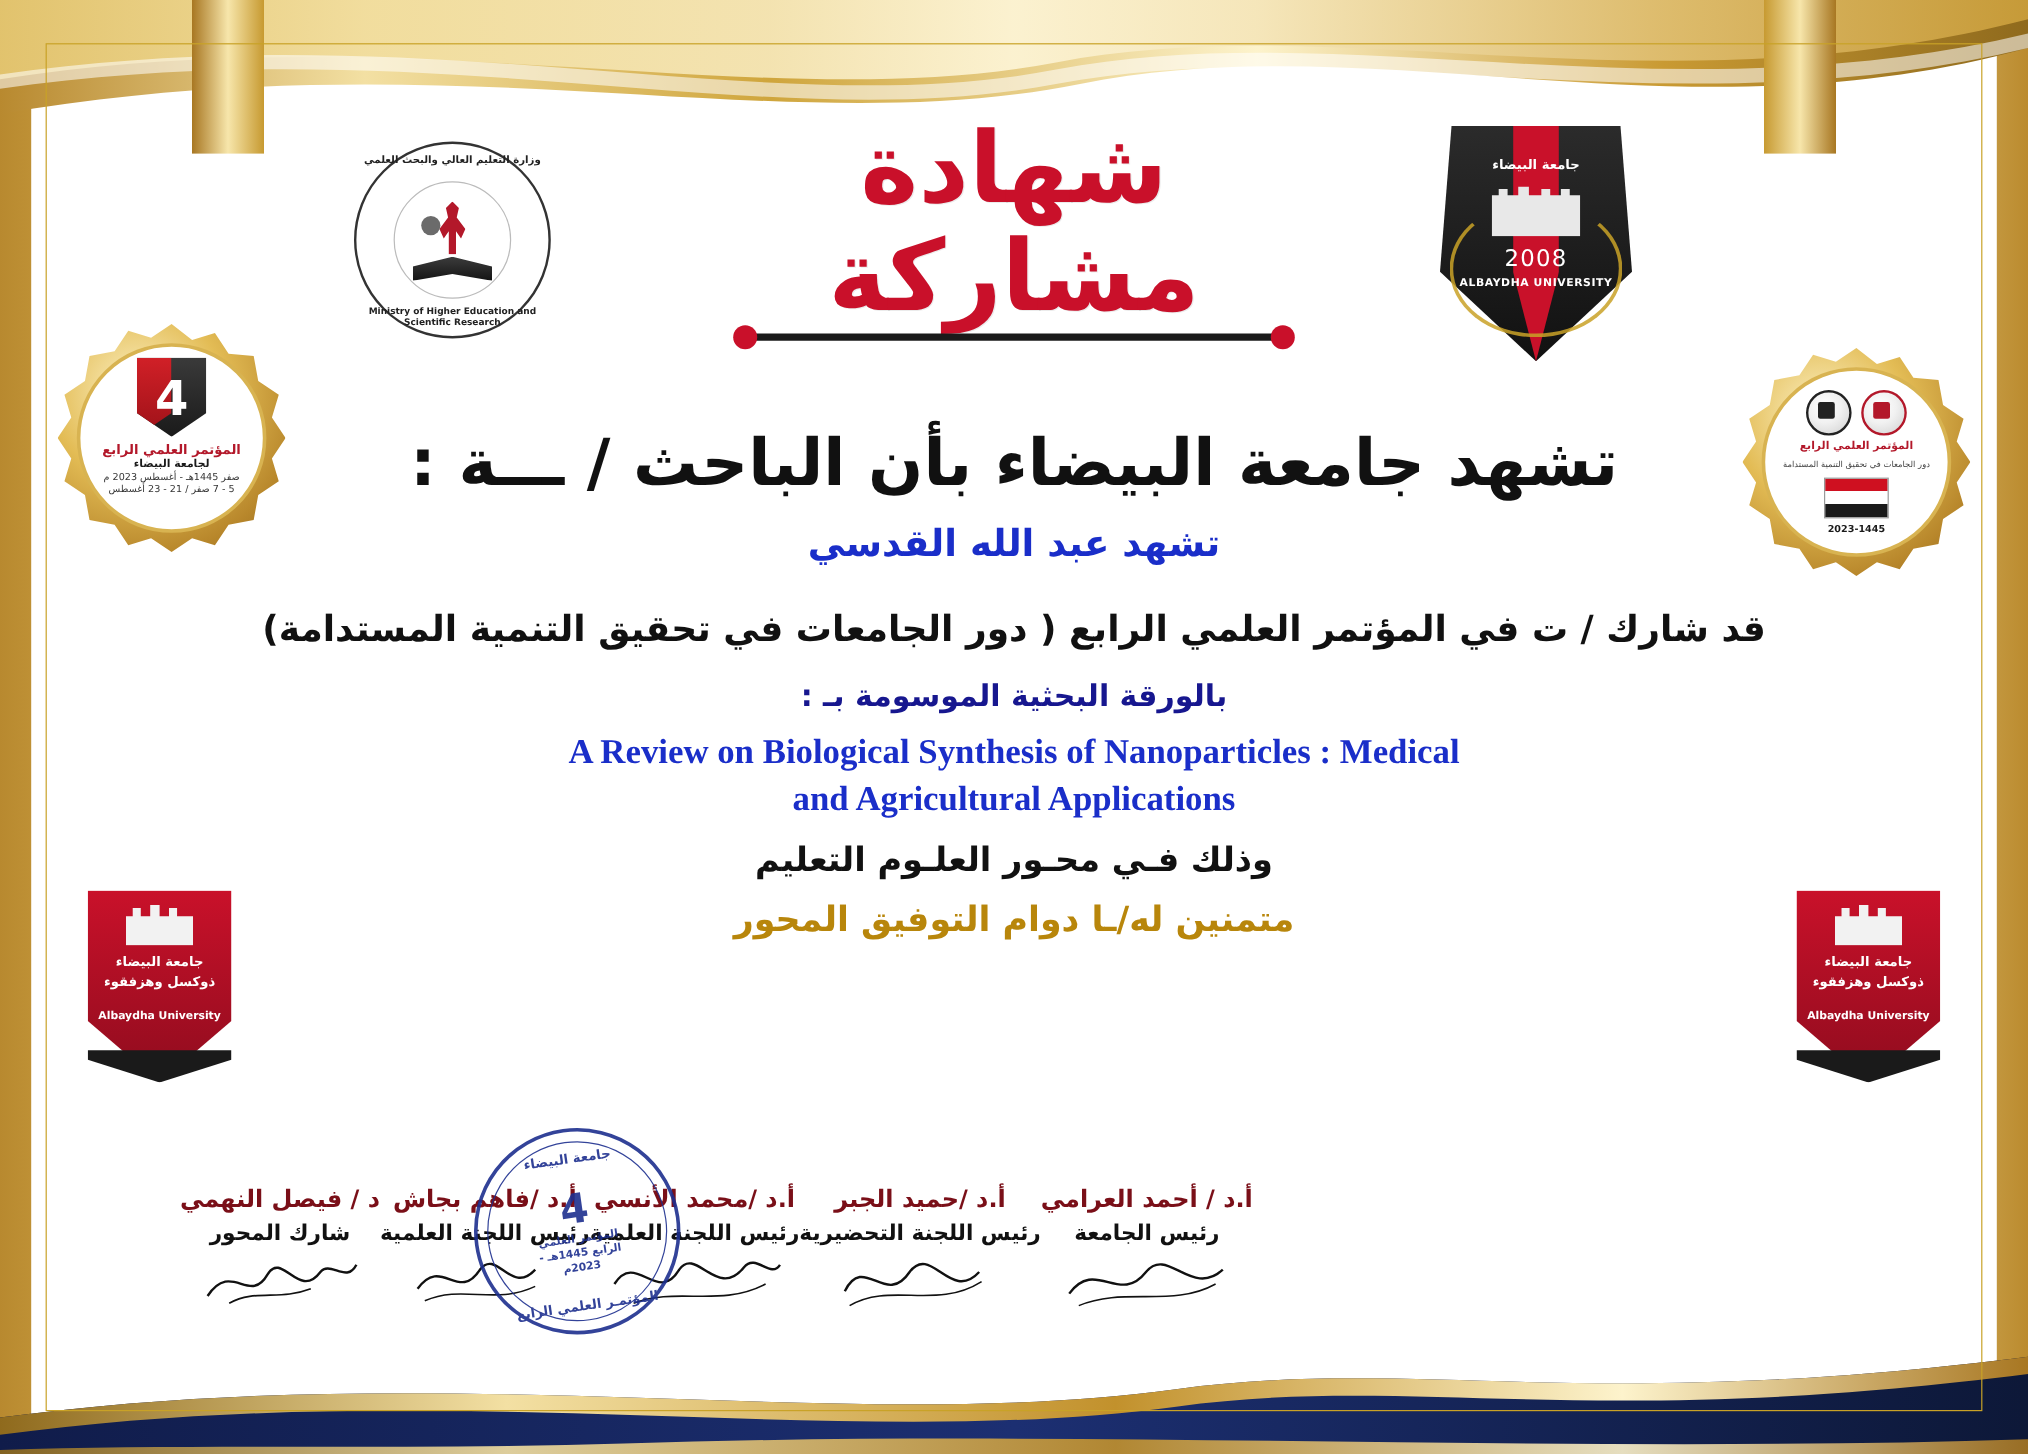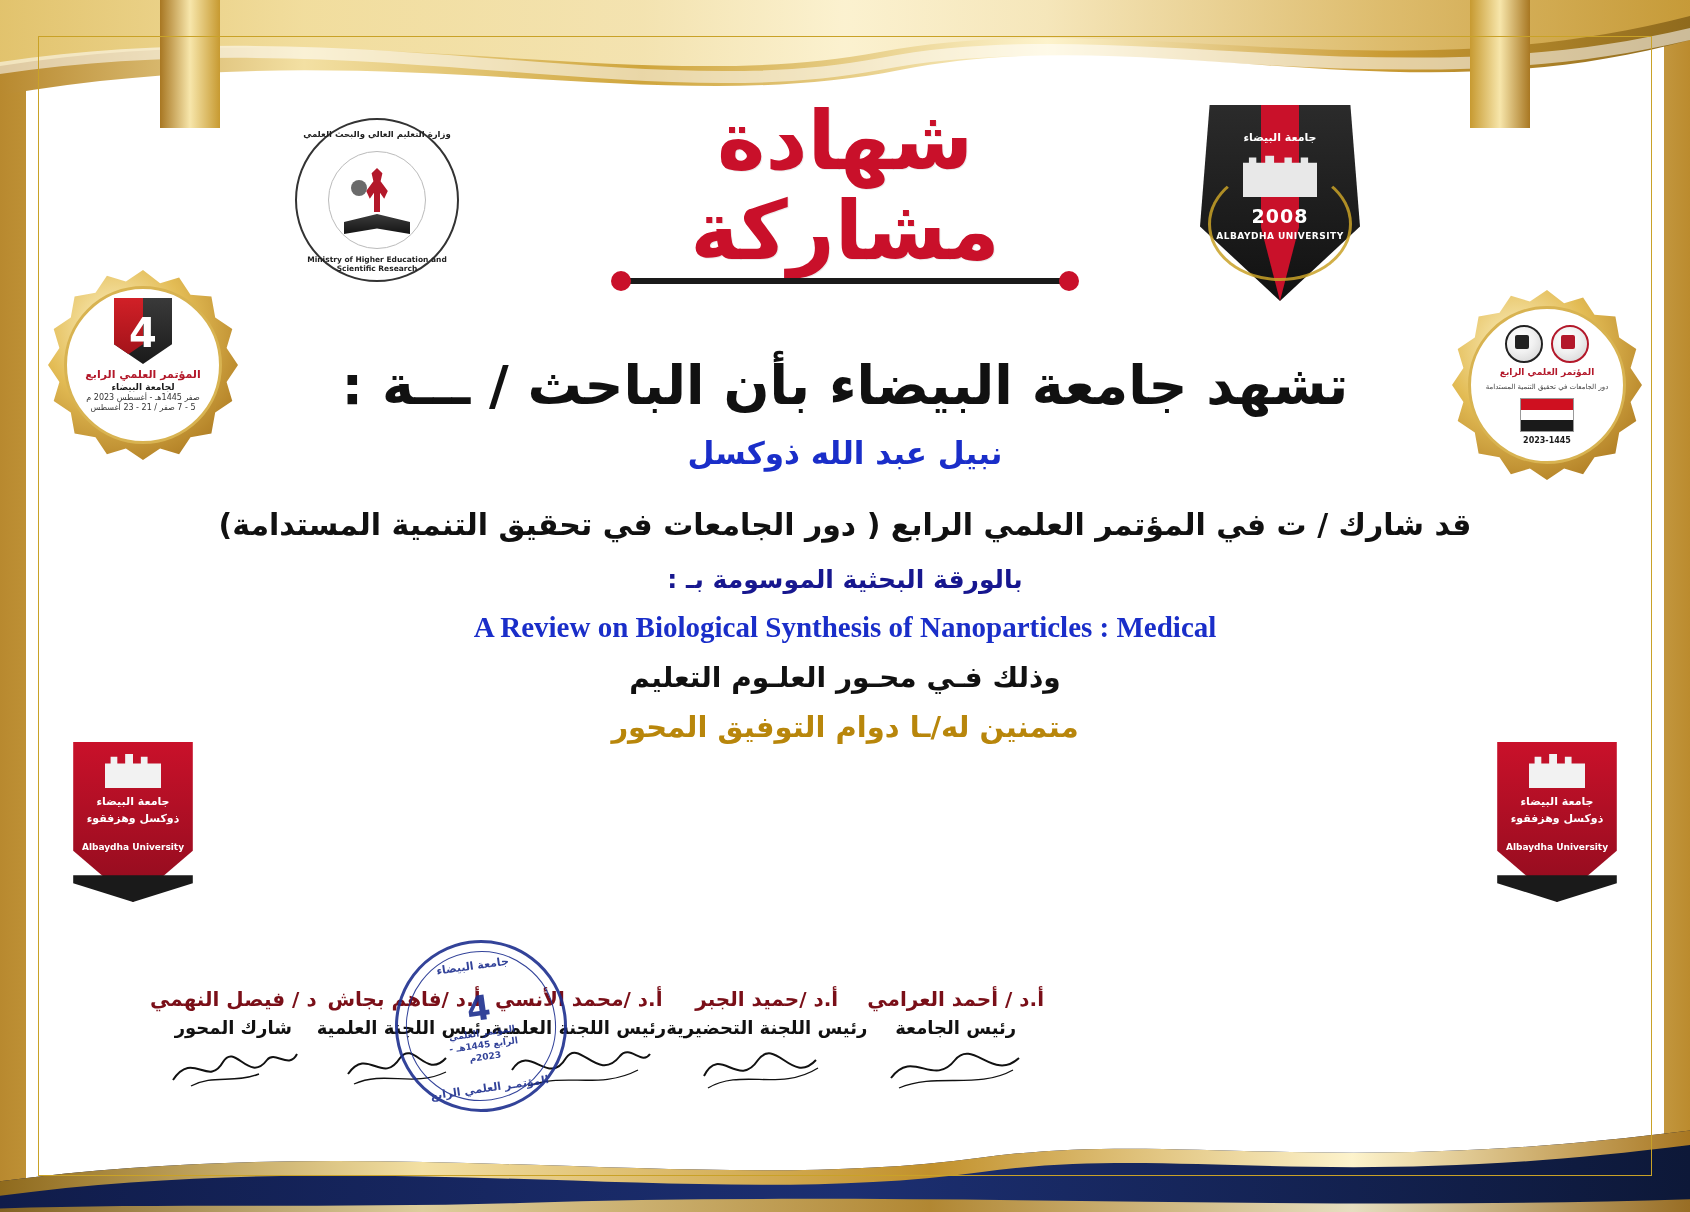--- a/index.html
+++ b/index.html
@@ -220,21 +220,21 @@
     text-align: center; color: #fff; font-size: 11px; font-weight: 700;
   }
   .uni-shield .castle {
     position: absolute; left: 50%; top: 48px; transform: translateX(-50%);
     width: 74px; height: 44px;
     background: #e8e8e8;
     clip-path: polygon(0 22%, 8% 22%, 8% 10%, 18% 10%, 18% 22%, 30% 22%, 30% 6%, 42% 6%, 42% 22%, 56% 22%, 56% 10%, 66% 10%, 66% 22%, 78% 22%, 78% 10%, 88% 10%, 88% 22%, 100% 22%, 100% 100%, 0 100%);
   }
   .uni-shield .year {
     position: absolute; left: 50%; top: 100px; transform: translateX(-50%);
-    color: #fff; font-size: 19px; font-weight: 700; letter-spacing: 1px;
+    color: #fff; font-size: 19px; font-weight: 400; letter-spacing: 1px;
   }
   .uni-shield .bottom-label {
     position: absolute; left: 0; top: 126px; width: 100%;
     text-align: center; color: #fff; font-size: 9px; font-weight: 700; letter-spacing: .5px;
   }
   .uni-shield .wreath {
     position: absolute; left: 50%; top: 62px; transform: translateX(-50%);
     width: 138px; height: 108px;
     border: 3px solid #c9a227;
     border-radius: 50%;
@@ -563,25 +563,26 @@
         <div class="title-bar">المؤتمر العلمي الرابع</div>
         <div class="sub-bar">دور الجامعات في تحقيق التنمية المستدامة</div>
         <div class="flag"></div>
         <div class="datebar">2023-1445</div>
       </div>
     </div>
   </div>
 
   <div class="body-block">
     <div class="line-awards">تشهد جامعة البيضاء بأن الباحث / ـــة :</div>
-    <div class="recipient-name">نبيل عبد الله ذوكسل</div>
+    <div class="recipient-name">تشهد عبد الله القدسي</div>
     <div class="line-participated">قد شارك / ت  في المؤتمر العلمي الرابع ( دور الجامعات في تحقيق التنمية المستدامة)</div>
     <div class="line-paper-label">بالورقة البحثية الموسومة بـ :</div>
     <div class="paper-title">
       <div>A Review on Biological Synthesis of Nanoparticles : Medical</div>
+      <div>and Agricultural Applications</div>
     </div>
     <div class="line-track">وذلك فـي محـور العلـوم التعليم</div>
     <div class="line-wish">متمنين له/ـا  دوام التوفيق المحور</div>
   </div>
 
   <div class="side-shield" id="side-shield-left">
     <div class="sbody"></div>
     <div class="semblem"></div>
     <div class="sname">جامعة البيضاء</div>
     <div class="smusnad">ذوكسل وهزفقوء</div>

